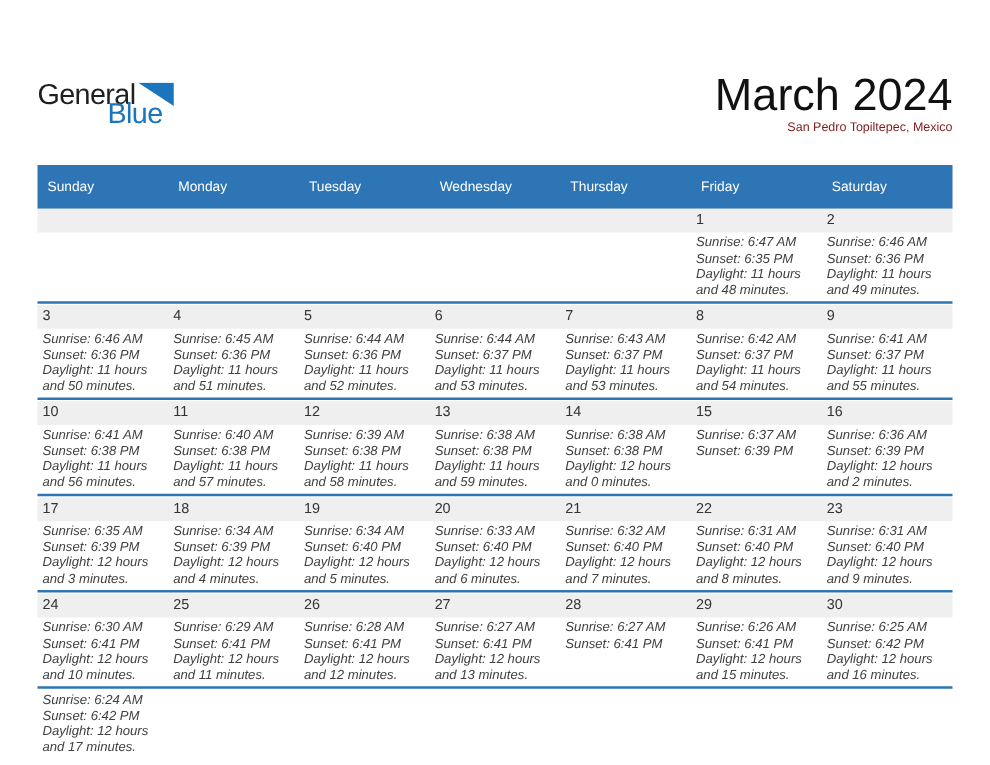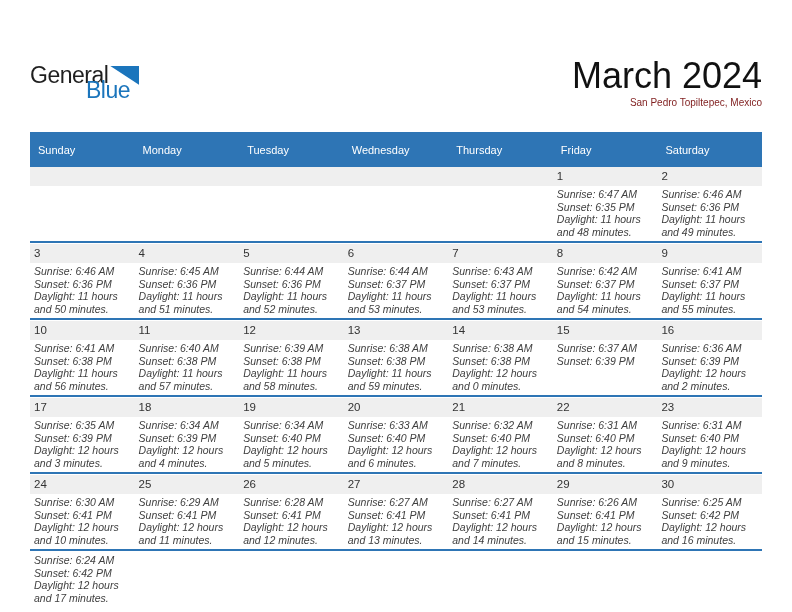--- a/index.html
+++ b/index.html
@@ -281,21 +281,20 @@
               <div>Daylight: 12 hours and 12 minutes.</div>
             </div>
             <div class="detail-cell">
               <div>Sunrise: 6:27 AM</div>
               <div>Sunset: 6:41 PM</div>
               <div>Daylight: 12 hours and 13 minutes.</div>
             </div>
             <div class="detail-cell">
               <div>Sunrise: 6:27 AM</div>
               <div>Sunset: 6:41 PM</div>
-              <div>Daylight: 12 hours and 14 minutes.</div>
             </div>
             <div class="detail-cell">
               <div>Sunrise: 6:26 AM</div>
               <div>Sunset: 6:41 PM</div>
               <div>Daylight: 12 hours and 15 minutes.</div>
             </div>
             <div class="detail-cell">
               <div>Sunrise: 6:25 AM</div>
               <div>Sunset: 6:42 PM</div>
               <div>Daylight: 12 hours and 16 minutes.</div>

